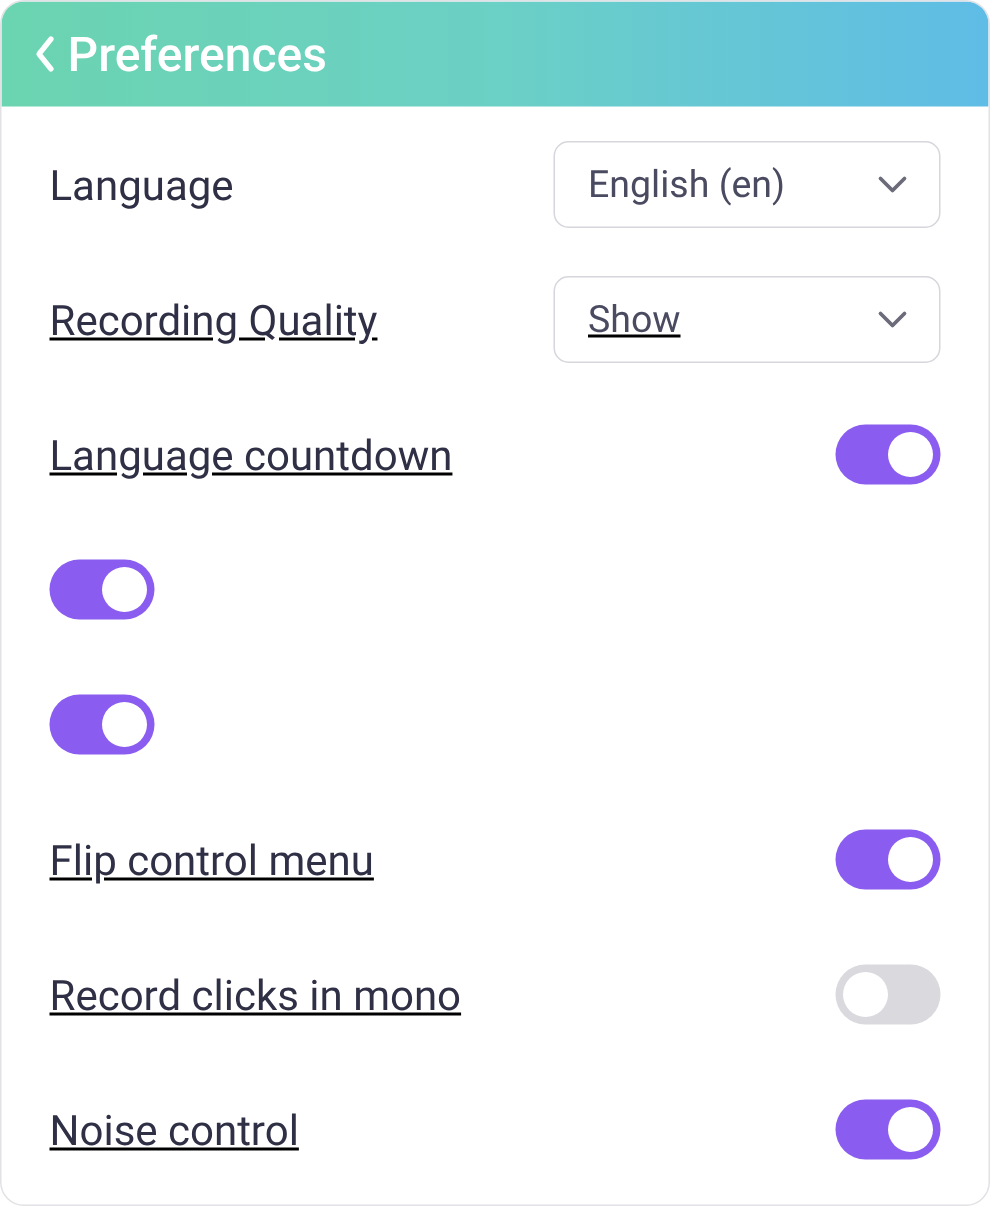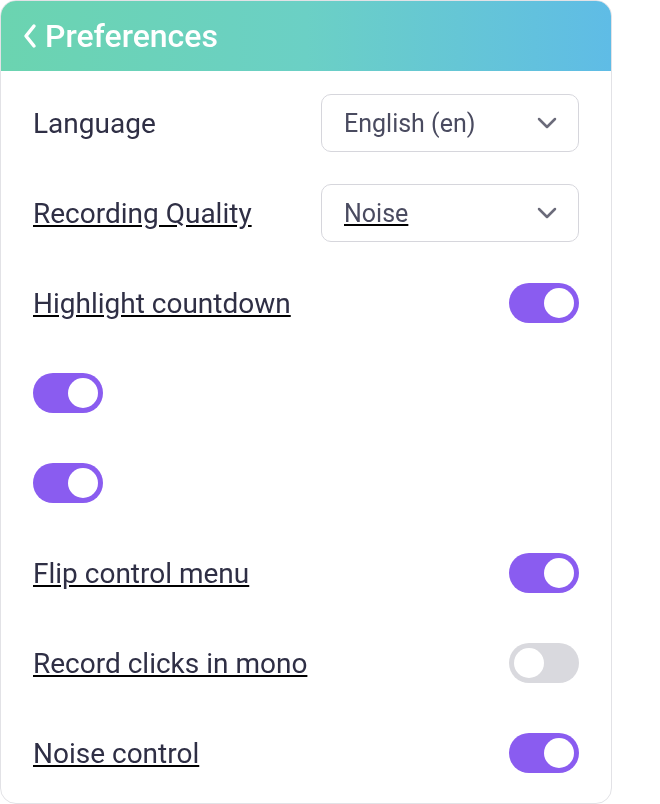--- a/index.html
+++ b/index.html
@@ -7,21 +7,21 @@
       padding: 0;
       box-sizing: border-box;
       font-family: -apple-system, BlinkMacSystemFont, 'Segoe UI', Roboto, Helvetica, Arial, sans-serif;
     }
     body {
       width: 660px;
       height: 804px;
       background: #fff;
     }
     .panel {
-      width: 612px;
+      width: 660px;
       height: 804px;
       border: 1px solid #e2e2e6;
       border-radius: 16px;
       overflow: hidden;
       display: flex;
       flex-direction: column;
     }
     .header {
       background: linear-gradient(90deg, #6bd4b0 0%, #6bd0c5 50%, #5fbce6 100%);
       height: 70px;
@@ -133,31 +133,31 @@
           <svg width="22" height="14" viewBox="0 0 22 14" fill="none">
             <path d="M3 3 L11 11 L19 3" stroke="#6b6b7a" stroke-width="2.5" stroke-linecap="round" stroke-linejoin="round"></path>
           </svg>
         </span>
       </div>
     </div>
 
     <div class="row">
       <span class="label">Recording Quality</span>
       <div class="select">
-        <span>Noise</span>
+        <span>Show</span>
         <span class="chev">
           <svg width="22" height="14" viewBox="0 0 22 14" fill="none">
             <path d="M3 3 L11 11 L19 3" stroke="#6b6b7a" stroke-width="2.5" stroke-linecap="round" stroke-linejoin="round"></path>
           </svg>
         </span>
       </div>
     </div>
 
     <div class="row">
-      <span class="label">Highlight countdown</span>
+      <span class="label">Language countdown</span>
       <div class="toggle on">
         <div class="knob"></div>
       </div>
     </div>
 
     <div class="row">
       <div class="toggle on">
         <div class="knob"></div>
       </div>
     </div>

